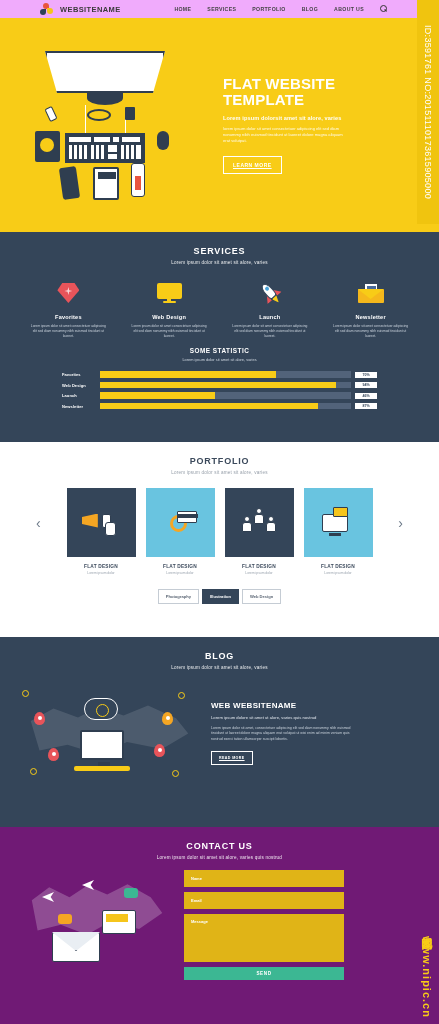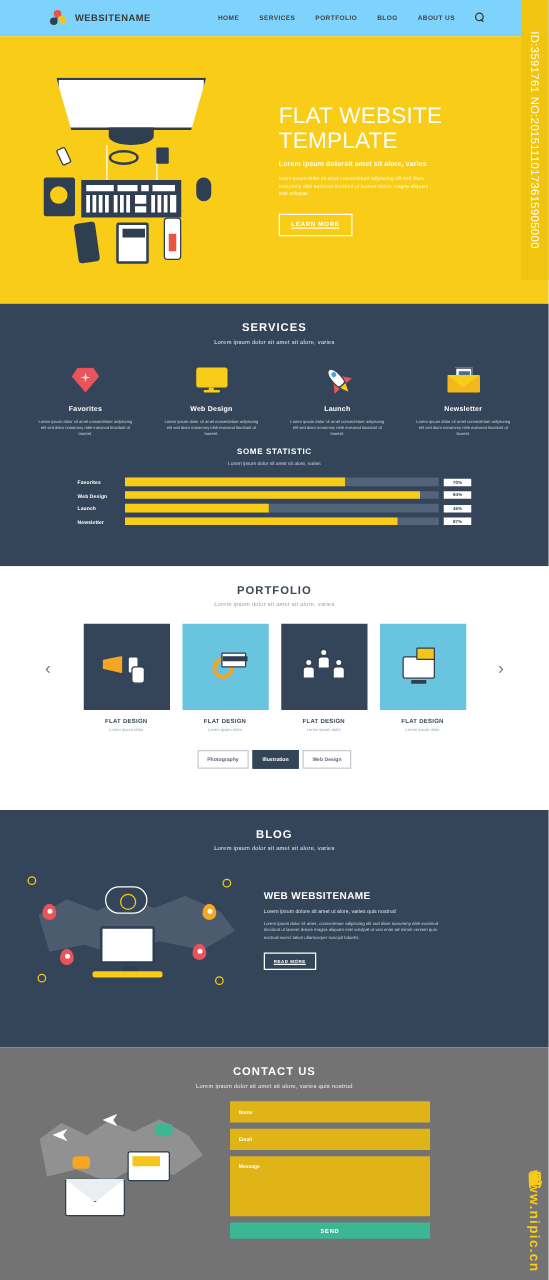--- a/index.html
+++ b/index.html
@@ -6,21 +6,21 @@
   html, body { width:439px; height:1024px; overflow:hidden; }
   body {
     font-family:"Liberation Sans", sans-serif;
     background:#ffffff;
     position:relative;
   }
   .page { width:439px; height:1024px; position:relative; }
 
   
   .header {
-    height:29px; background:#7dd3fc; display:flex; align-items:center;
+    height:18px; background:#f0abfc; display:flex; align-items:center;
     padding:0 0 0 40px;
   }
   .brand { display:flex; align-items:center; gap:7px; }
   .logo-mark { width:13px; height:13px; position:relative; }
   .logo-mark i { position:absolute; display:block; }
   .lg1 { width:6px; height:6px; background:#e8543f; left:3px; top:0; border-radius:50% 50% 0 50%; }
   .lg2 { width:6px; height:6px; background:#f5c51c; left:7px; top:5px; border-radius:0 50% 50% 50%; }
   .lg3 { width:6px; height:6px; background:#2f4157; left:0px; top:6px; border-radius:50% 0 50% 50%; }
   .brand-name {
     font-size:7.5px; font-weight:bold; color:#3a3a3a; letter-spacing:.4px;
@@ -37,21 +37,21 @@
     transform:rotate(45deg); left:4.3px; top:5.6px;
   }
 
   
   .hero {
     background:#f8cc17; height:214px; position:relative; display:flex;
     align-items:center;
   }
   .hero-art { width:200px; height:160px; margin-left:15px; position:relative; }
   .hero-copy { width:180px; margin-left:8px; color:#fff; }
-  .hero-title { font-size:18px; font-weight:normal; letter-spacing:.2px; line-height:1.1; }
+  .hero-title { font-size:15px; font-weight:bold; letter-spacing:.2px; line-height:1.1; }
   .hero-sub { font-size:5.6px; font-weight:bold; margin-top:6px; letter-spacing:.1px; opacity:.97; }
   .hero-body { font-size:4.1px; line-height:1.5; margin-top:5px; width:120px; color:#fffbe8; }
   .btn-outline {
     display:inline-block; margin-top:12px; border:1.3px solid #fff; color:#fff;
     font-size:5px; font-weight:bold; padding:5px 9px; letter-spacing:.5px; background:transparent;
   }
 
   
   .mon-screen { position:absolute; left:30px; top:6px; width:120px; height:42px; background:#fff;
     border:2px solid #2f3e50; clip-path:polygon(0 0,100% 0,90% 100%,10% 100%); }
@@ -172,21 +172,21 @@
   .bl-mon { position:absolute; left:68px; top:52px; width:44px; height:30px; background:#fff; border:2px solid #2f3e50; border-radius:2px; }
   .bl-mon::after { content:""; position:absolute; left:16px; top:30px; width:12px; height:8px; background:#2f3e50; }
   .bl-base { position:absolute; left:62px; top:88px; width:56px; height:5px; background:#f8cc17; border-radius:2px; }
   .bl-pin { position:absolute; width:11px; height:13px; background:#e8545a; border-radius:50% 50% 50% 50%/60% 60% 40% 40%; }
   .bl-pin::after { content:""; position:absolute; left:3.5px; top:3.5px; width:4px; height:4px; background:#fff; border-radius:50%; }
   .bl-dot { position:absolute; width:7px; height:7px; border:1.3px solid #f8cc17; border-radius:50%; }
   .bl-map { position:absolute; left:10px; top:22px; width:175px; height:70px; opacity:.12; background:#fff;
     clip-path:polygon(5% 30%,18% 12%,32% 25%,44% 10%,58% 22%,72% 8%,88% 26%,95% 48%,80% 70%,60% 60%,44% 78%,26% 64%,10% 72%); }
 
   
-  .contact { background:#737373; height:198px; position:relative; }
+  .contact { background:#701a75; height:198px; position:relative; }
   .contact .sec-title { color:#fff; }
   .contact .sec-sub { color:#fff; }
   .ct-row { display:flex; align-items:flex-start; padding:10px 24px 0; gap:10px; }
   .ct-art { width:150px; height:110px; position:relative; }
   .ct-form { width:160px; }
   .field { background:#e0b417; height:17px; margin-bottom:5px; display:flex; align-items:center; padding-left:7px; }
   .field.msg { height:48px; align-items:flex-start; padding-top:5px; }
   .field span { font-size:4px; font-weight:bold; color:#fff; }
   .send { background:#3cb793; height:13px; display:flex; align-items:center; justify-content:center;
     font-size:4.6px; font-weight:bold; color:#fff; letter-spacing:.6px; margin-top:2px; }

